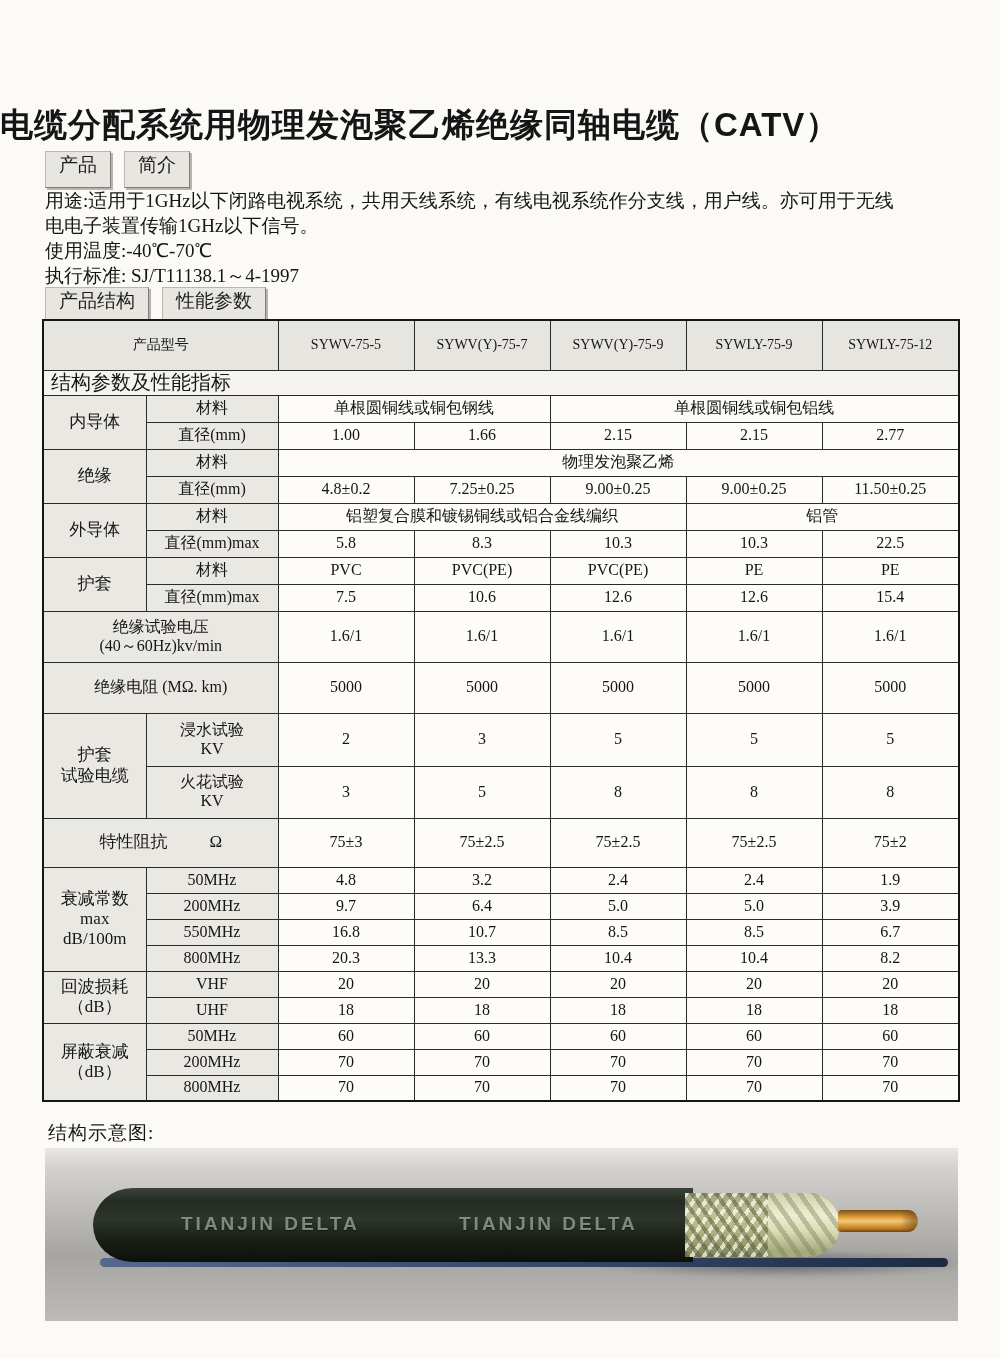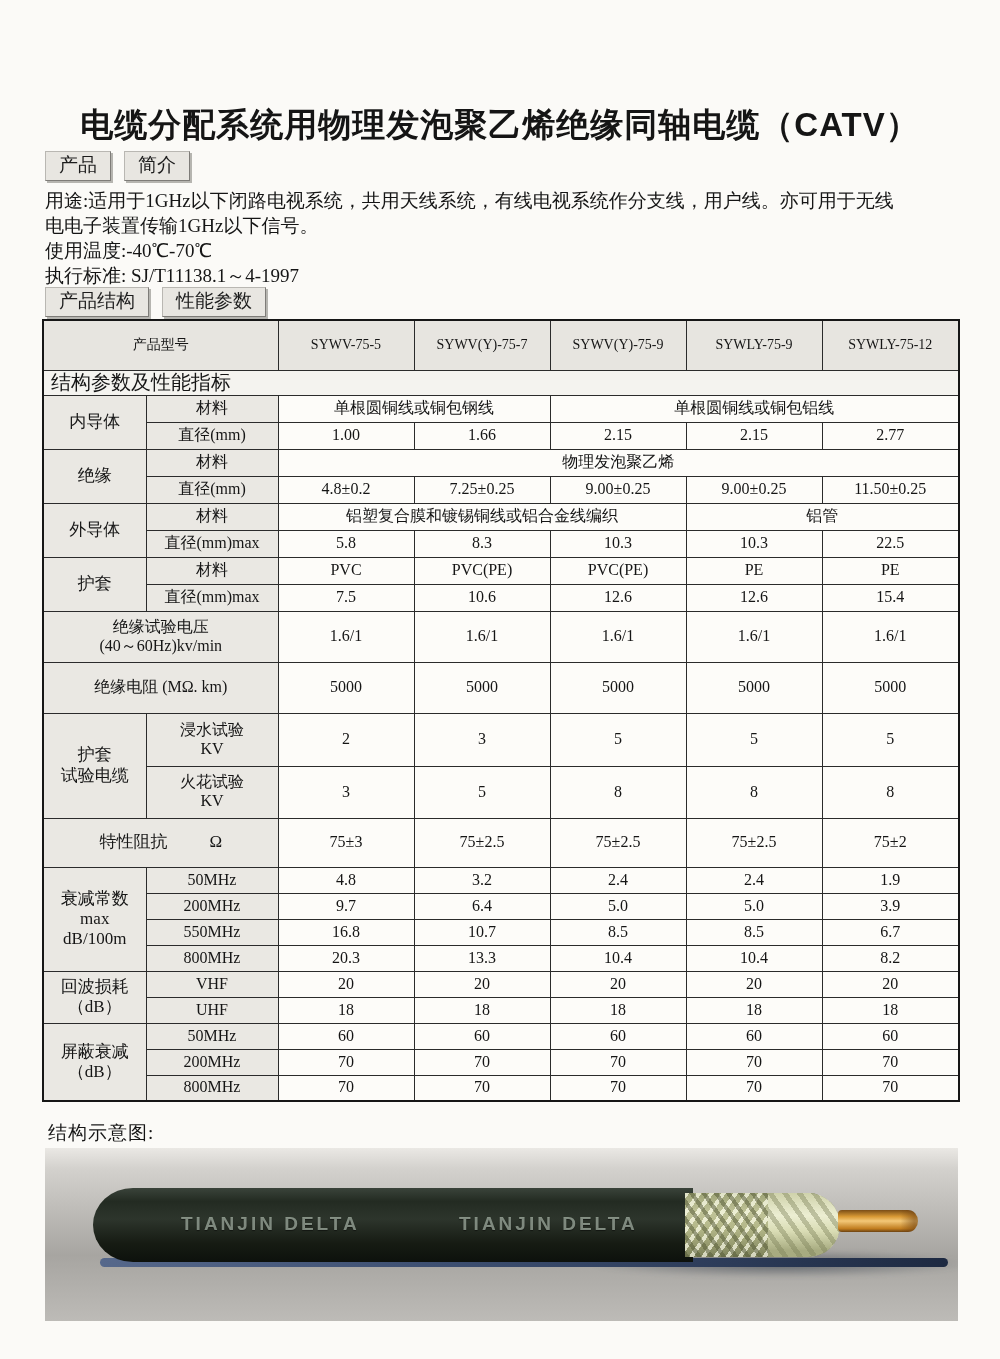--- a/index.html
+++ b/index.html
@@ -1,28 +1,28 @@
 <!DOCTYPE html>
 <html><head>
 <meta charset="utf-8">
 <style>
   html,body { margin:0; padding:0; }
   body { width:1000px; height:1359px; background:#ffffff; font-family:"Liberation Serif", serif; color:#151515; }
   .page { position:relative; width:1000px; height:1359px; background:#fbfaf7; overflow:hidden; }
 
-  .title { position:absolute; left:0; top:103px; width:1000px; text-align:center;
+  .title { position:absolute; left:0; top:103px; width:1000px; text-align:left;
            font-family:"Liberation Sans", sans-serif; font-weight:bold; font-size:33px; letter-spacing:1px; }
 
   .tabs { position:absolute; display:flex; gap:13px; }
   .tabs1 { left:45px; top:151px; }
   .tabs2 { left:45px; top:287px; }
   .tab { display:inline-block; background:#e8e6e1; border:1px solid #b9b7b2;
          border-right-color:#7e7c78; border-bottom-color:#7e7c78;
          box-shadow:2px 2px 0 rgba(125,123,119,.55);
-         padding:1px 13px 3px; font-size:19px; line-height:24px; color:#1c1c1c; cursor:default; }
+         padding:1px 13px 10px; font-size:19px; line-height:24px; color:#1c1c1c; cursor:default; }
 
   .intro { position:absolute; left:45px; top:188px; width:890px; font-size:19px; line-height:25px; }
 
   table.spec { position:absolute; left:42px; top:319px; width:916px; border-collapse:collapse;
                table-layout:fixed; border:2px solid #161616; }
   .spec td { border:1px solid #2b2b2b; text-align:center; vertical-align:middle;
              padding:0 2px; background:#fdfcf9; font-size:16px; line-height:1.18; }
   .spec td.lbl { background:#eae8e3; font-size:16px; }
   .spec td.grp { font-size:17px; }
   .spec td.hd  { background:#e7e5e0; font-size:14px; }

